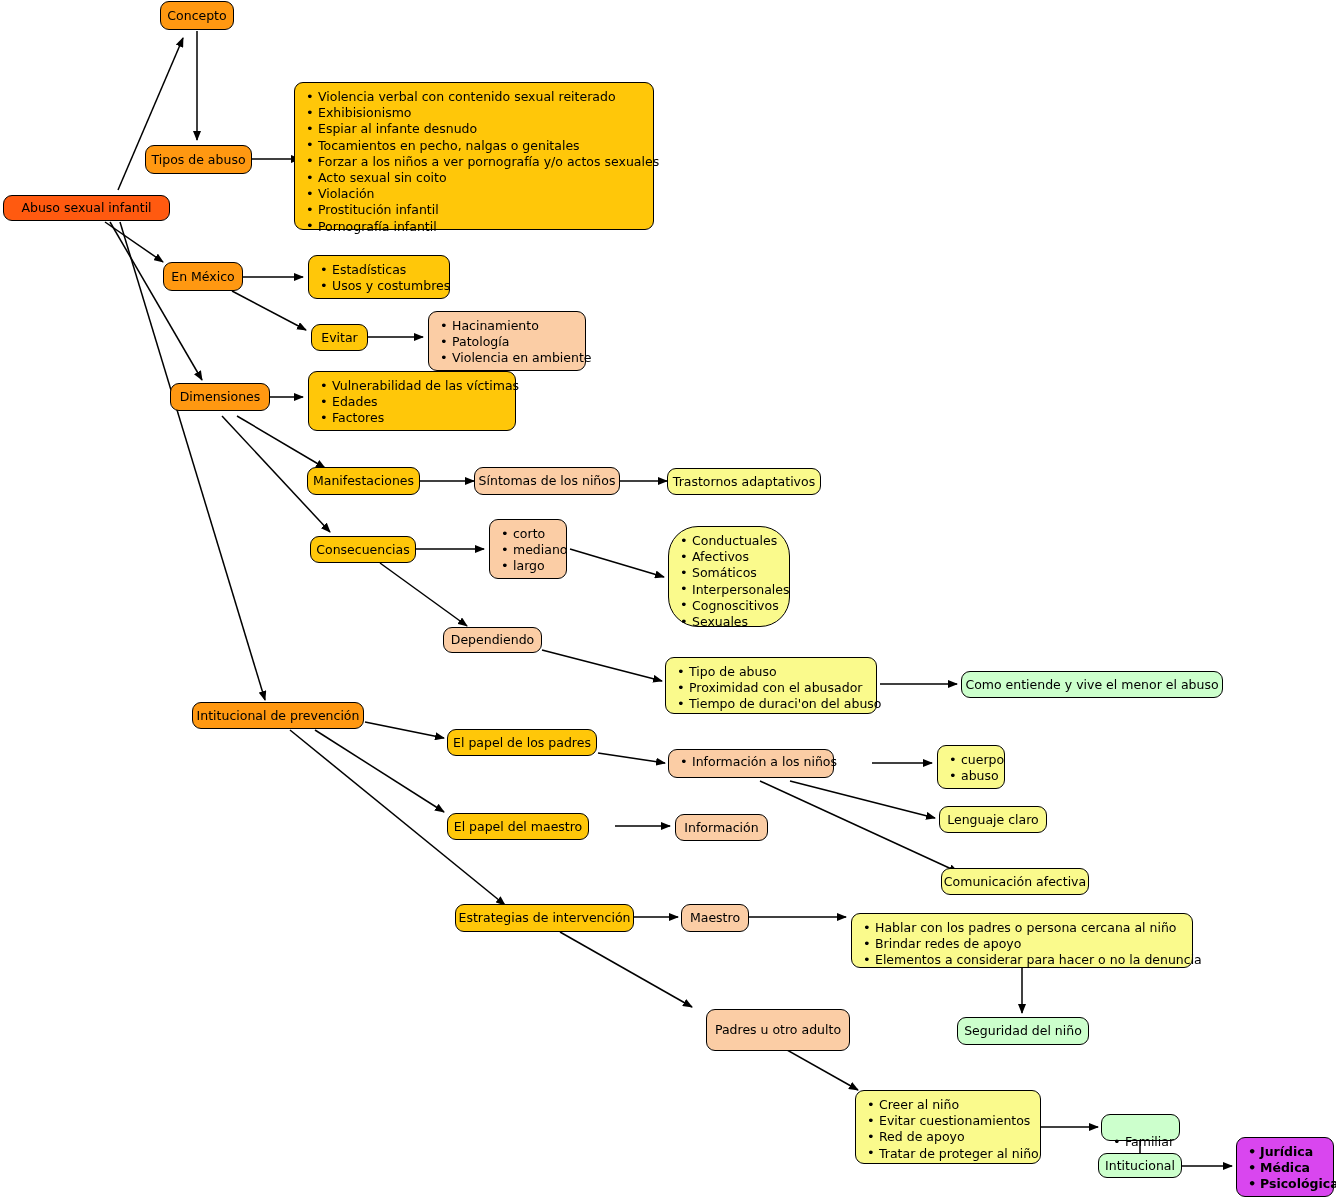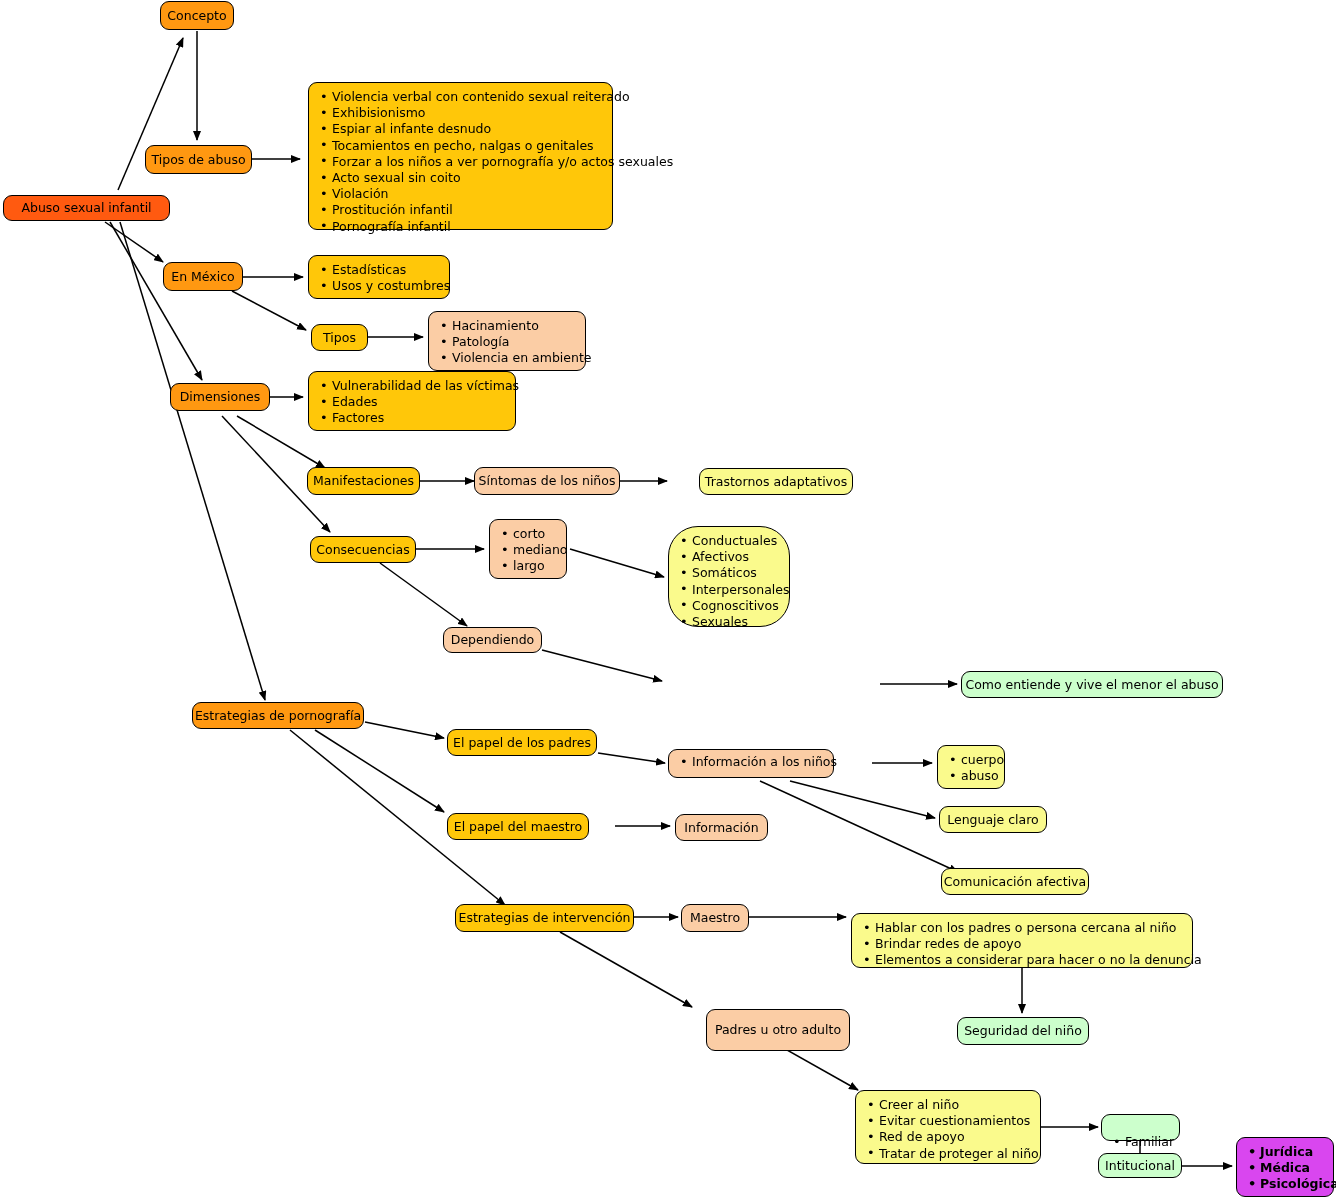--- a/index.html
+++ b/index.html
@@ -134,21 +134,21 @@
 
     <path d="M1140,1141 L1140,1154" stroke="#000" stroke-width="1.5" fill="none"></path>
   </svg>
 
   <div class="node c-root" style="left:3px;top:195px;width:167px;height:26px;">Abuso sexual infantil</div>
 
   <div class="node c-orange" style="left:160px;top:1px;width:74px;height:29px;">Concepto</div>
 
   <div class="node c-orange" style="left:145px;top:145px;width:107px;height:29px;">Tipos de abuso</div>
 
-  <div class="node list c-gold" style="left:308px;top:82px;width:305px;height:148px;">
+  <div class="node list c-gold" style="left:294px;top:82px;width:360px;height:148px;">
     <ul>
       <li>Violencia verbal con contenido sexual reiterado</li>
       <li>Exhibisionismo</li>
       <li>Espiar al infante desnudo</li>
       <li>Tocamientos en pecho, nalgas o genitales</li>
       <li>Forzar a los niños a ver pornografía y/o actos sexuales</li>
       <li>Acto sexual sin coito</li>
       <li>Violación</li>
       <li>Prostitución infantil</li>
       <li>Pornografía infantil</li>
@@ -157,21 +157,21 @@
 
   <div class="node c-orange" style="left:163px;top:262px;width:80px;height:29px;">En México</div>
 
   <div class="node list c-gold" style="left:308px;top:255px;width:142px;height:44px;">
     <ul>
       <li>Estadísticas</li>
       <li>Usos y costumbres</li>
     </ul>
   </div>
 
-  <div class="node c-gold" style="left:311px;top:324px;width:57px;height:27px;">Tipos</div>
+  <div class="node c-gold" style="left:311px;top:324px;width:57px;height:27px;">Evitar</div>
 
   <div class="node list c-peach" style="left:428px;top:311px;width:158px;height:60px;">
     <ul>
       <li>Hacinamiento</li>
       <li>Patología</li>
       <li>Violencia en ambiente</li>
     </ul>
   </div>
 
   <div class="node c-orange" style="left:170px;top:383px;width:100px;height:28px;">Dimensiones</div>
@@ -181,21 +181,21 @@
       <li>Vulnerabilidad de las víctimas</li>
       <li>Edades</li>
       <li>Factores</li>
     </ul>
   </div>
 
   <div class="node c-gold" style="left:307px;top:467px;width:113px;height:28px;">Manifestaciones</div>
 
   <div class="node c-peach" style="left:474px;top:467px;width:146px;height:28px;">Síntomas de los niños</div>
 
-  <div class="node c-yellow" style="left:699px;top:468px;width:154px;height:27px;">Trastornos adaptativos</div>
+  <div class="node c-yellow" style="left:667px;top:468px;width:154px;height:27px;">Trastornos adaptativos</div>
 
   <div class="node c-gold" style="left:310px;top:536px;width:106px;height:27px;">Consecuencias</div>
 
   <div class="node list c-peach" style="left:489px;top:519px;width:78px;height:60px;">
     <ul>
       <li>corto</li>
       <li>mediano</li>
       <li>largo</li>
     </ul>
   </div>
@@ -206,24 +206,31 @@
       <li>Afectivos</li>
       <li>Somáticos</li>
       <li>Interpersonales</li>
       <li>Cognoscitivos</li>
       <li>Sexuales</li>
     </ul>
   </div>
 
   <div class="node c-peach" style="left:443px;top:627px;width:99px;height:26px;">Dependiendo</div>
 
+  <div class="node list c-yellow" style="left:665px;top:657px;width:212px;height:57px;">
+    <ul>
+      <li>Tipo de abuso</li>
+      <li>Proximidad con el abusador</li>
+      <li>Tiempo de duraci'on del abuso</li>
+    </ul>
+  </div>
 
   <div class="node c-green" style="left:961px;top:671px;width:262px;height:27px;">Como entiende y vive el menor el abuso</div>
 
-  <div class="node c-orange" style="left:192px;top:702px;width:172px;height:27px;">Estrategias de pornografía</div>
+  <div class="node c-orange" style="left:192px;top:702px;width:172px;height:27px;">Intitucional de prevención</div>
 
   <div class="node c-gold" style="left:447px;top:729px;width:150px;height:27px;">El papel de los padres</div>
 
   <div class="node list c-peach" style="left:668px;top:749px;width:166px;height:29px;padding-top:4px;">
     <ul>
       <li>Información a los niños</li>
     </ul>
   </div>
 
   <div class="node list c-yellow" style="left:937px;top:745px;width:68px;height:44px;">

